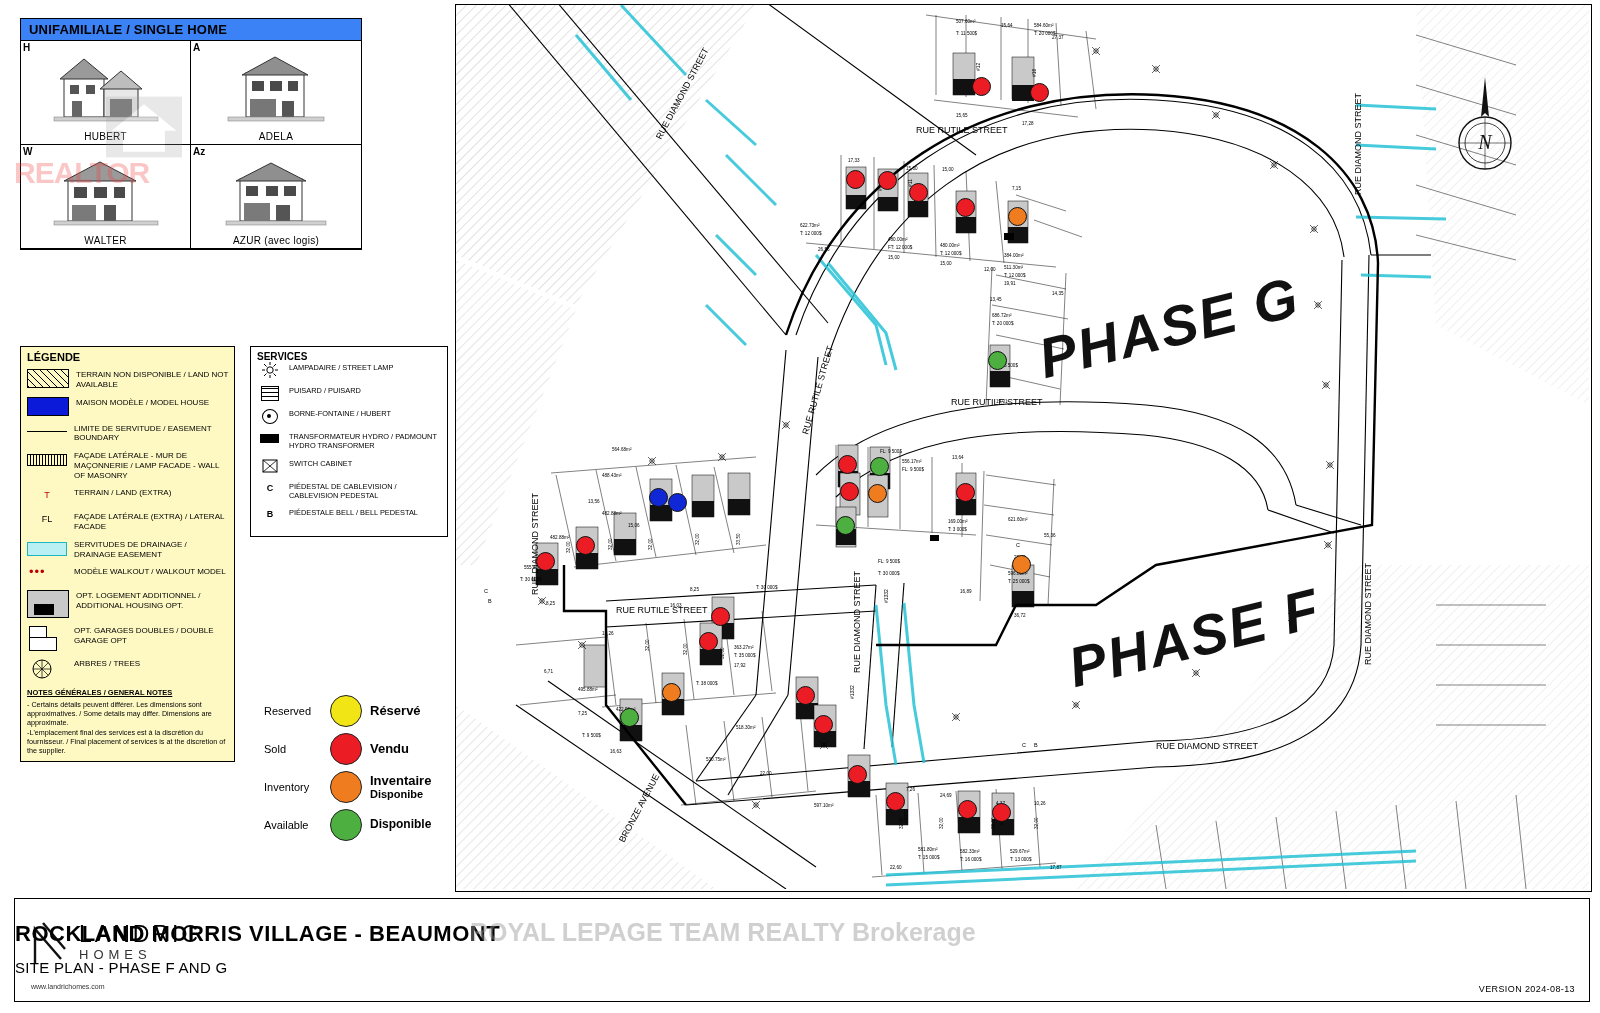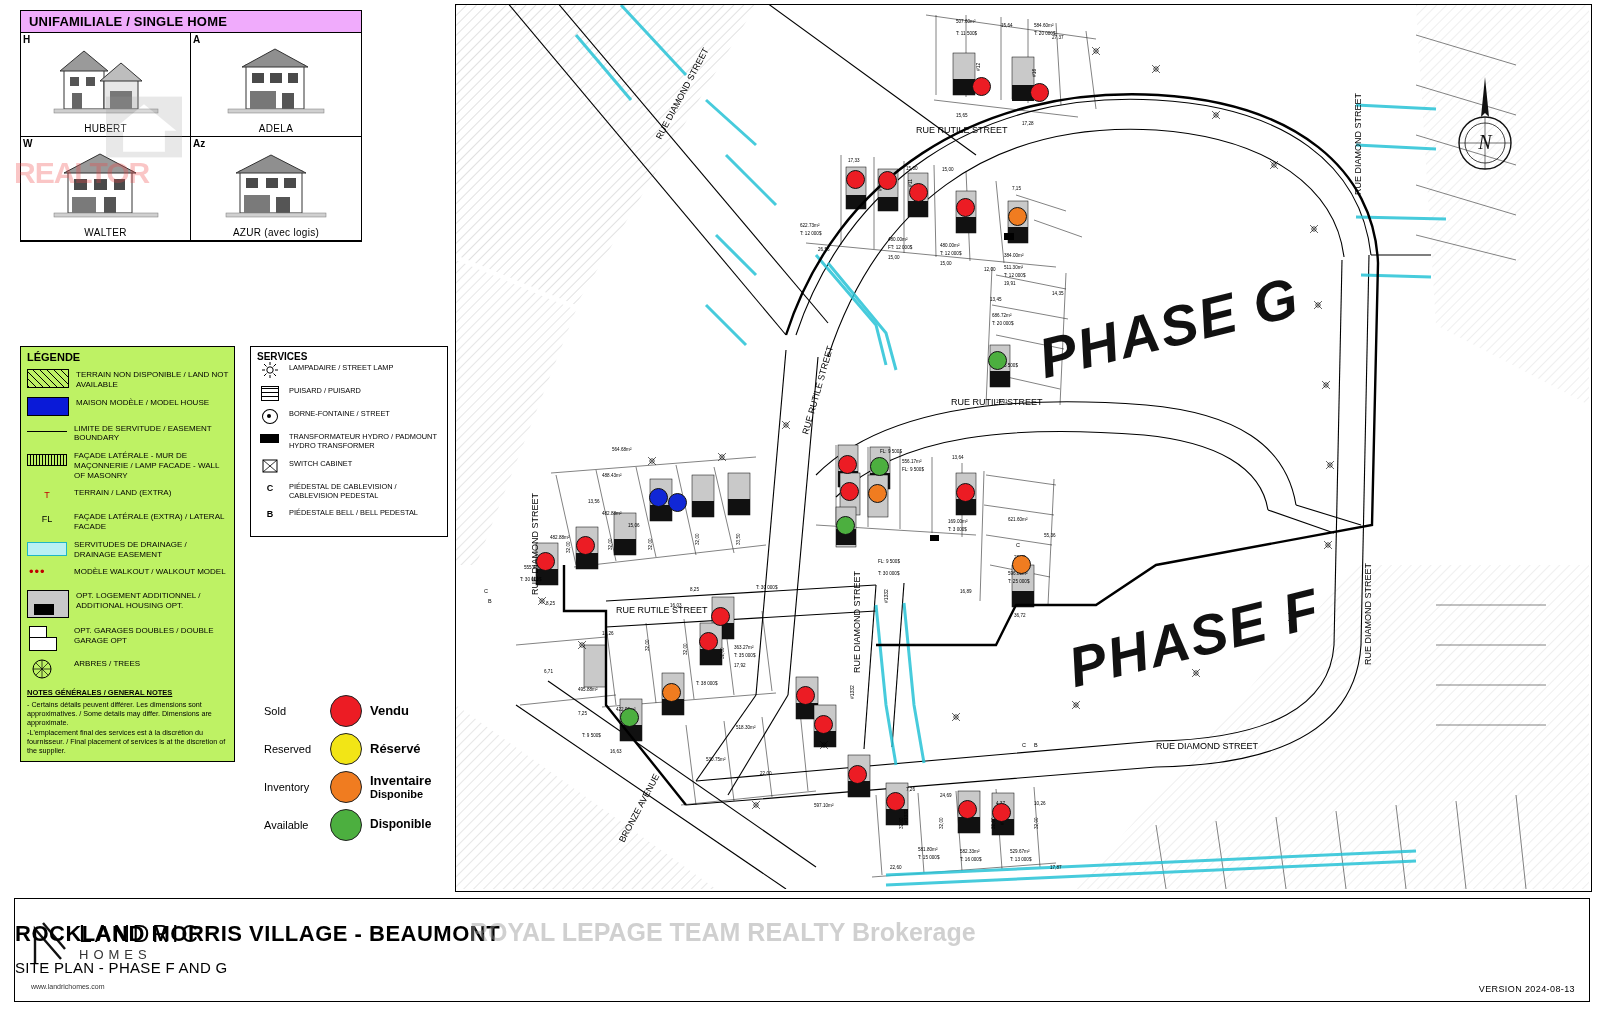--- a/index.html
+++ b/index.html
@@ -27,24 +27,24 @@
     left: 14px;
     top: 6px;
     width: 430px;
     height: 880px;
   }
 
   
   .models-box {
     position: absolute;
     left: 6px;
-    top: 4px;
+    top: 12px;
     width: 340px;
     border: 1px solid #000;
-    background: #f0abfc;
+    background: #3b82f6;
   }
   .models-title {
     font-size: 13px;
     font-weight: bold;
     letter-spacing: .2px;
     padding: 3px 6px 3px 8px;
     border-bottom: 1px solid #000;
   }
   .models-grid {
     display: grid;
@@ -88,21 +88,21 @@
     height: 76px;
   }
 
   
   .legend-box {
     position: absolute;
     left: 6px;
     top: 340px;
     width: 215px;
     border: 1px solid #000;
-    background: #bef264;
+    background: #fef9c3;
     box-sizing: border-box;
     padding: 4px 5px 6px 6px;
     min-height: 415px;
   }
   .legend-title {
     font-size: 11px;
     font-weight: bold;
     margin-bottom: 6px;
   }
   .legend-row {
@@ -634,21 +634,21 @@
             <div class="icon-box lines"></div>
           </div>
         <div class="svc-text">PUISARD / PUISARD</div>
       </div>
 
       <div class="svc-row">
         <div class="svc-icon">
           <div class="icon-circle"></div>
             <div class="icon-dot-center"></div>
         </div>
-        <div class="svc-text">BORNE-FONTAINE / STREET</div>
+        <div class="svc-text">BORNE-FONTAINE / HUBERT</div>
       </div>
 
       <div class="svc-row">
         <div class="svc-icon">
             <div class="icon-solid"></div>
           </div>
         <div class="svc-text">TRANSFORMATEUR HYDRO / PADMOUNT HYDRO TRANSFORMER</div>
       </div>
 
       <div class="svc-row">
@@ -671,28 +671,28 @@
       <div class="svc-row">
         <div class="svc-icon">
           <div class="icon-letter">B</div>
         </div>
         <div class="svc-text">PIÉDESTALE BELL / BELL PEDESTAL</div>
       </div>
     </div>
 
     <div class="status-legend">
       <div class="status-row">
+        <div class="status-en">Reserved</div>
+        <div class="status-dot" style="background:#f2e516"></div>
+        <div class="status-fr">Réservé</div>
+      </div>
+      <div class="status-row">
         <div class="status-en">Sold</div>
         <div class="status-dot" style="background:#ec1c24"></div>
         <div class="status-fr">Vendu</div>
-      </div>
-      <div class="status-row">
-        <div class="status-en">Reserved</div>
-        <div class="status-dot" style="background:#f2e516"></div>
-        <div class="status-fr">Réservé</div>
       </div>
       <div class="status-row">
         <div class="status-en">Inventory</div>
         <div class="status-dot" style="background:#f07c20"></div>
         <div class="status-fr">
           <span>Inventaire</span>
           <small>Disponibe</small>
         </div>
       </div>
       <div class="status-row">

